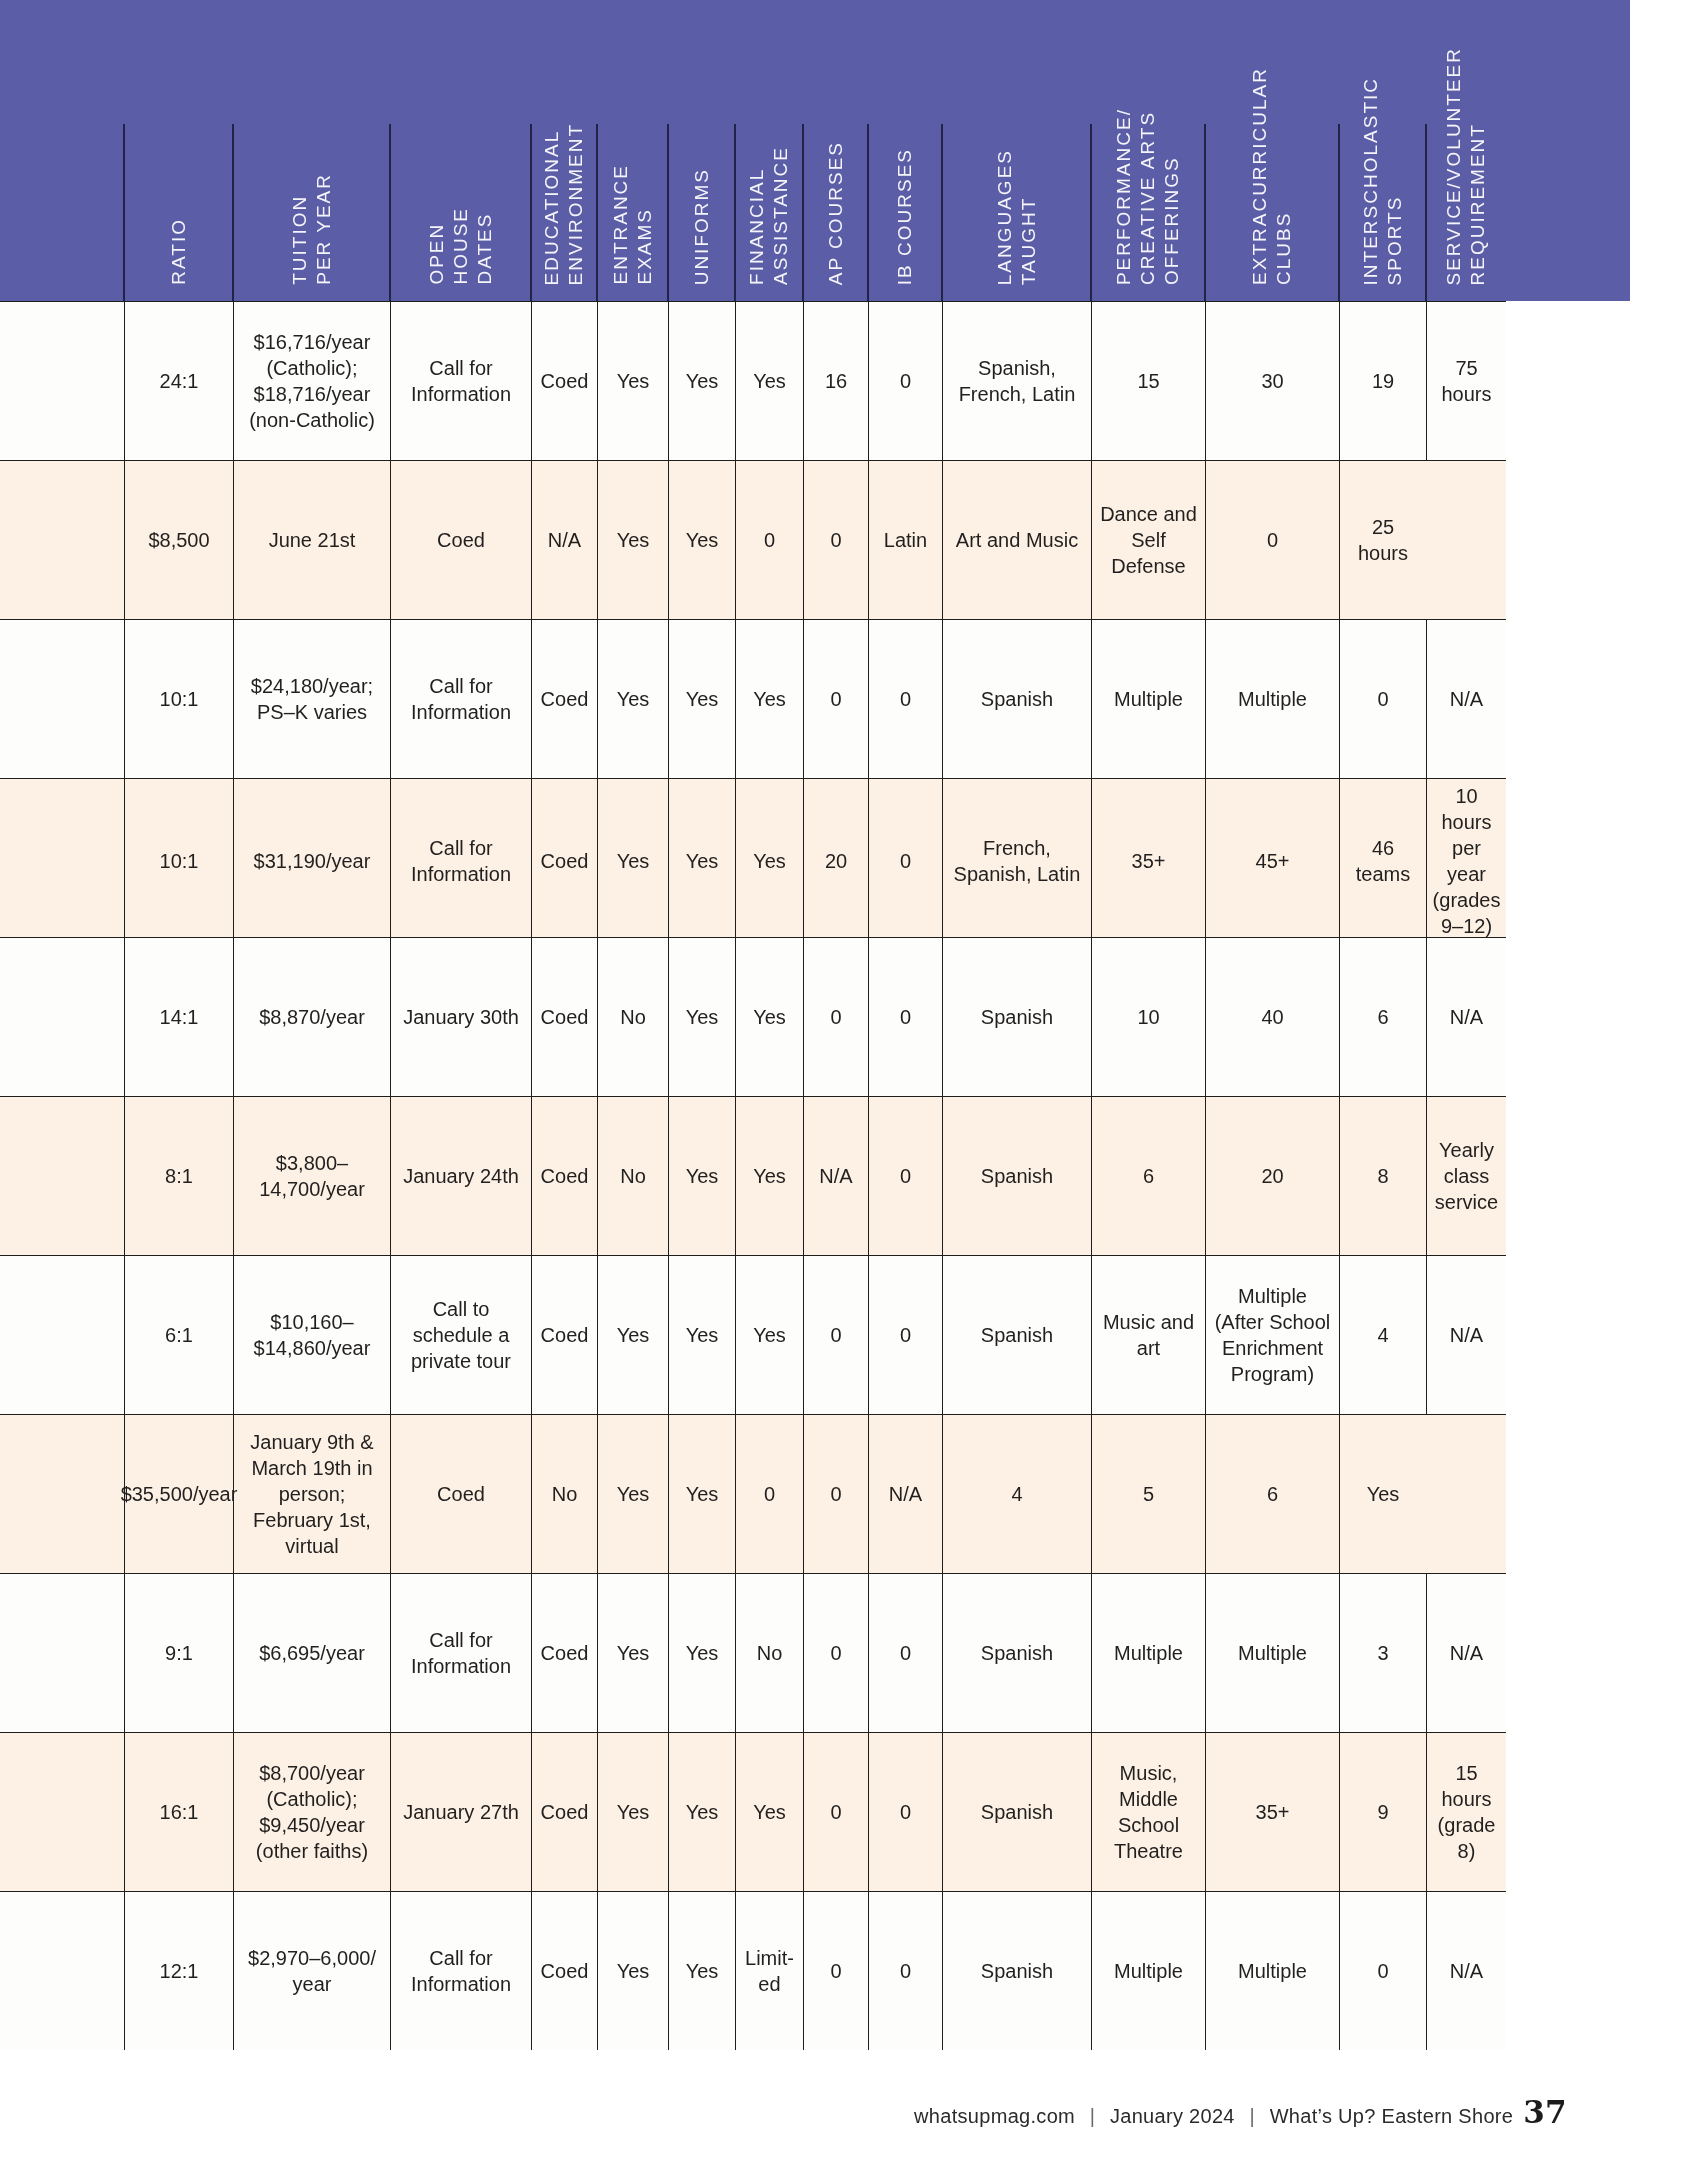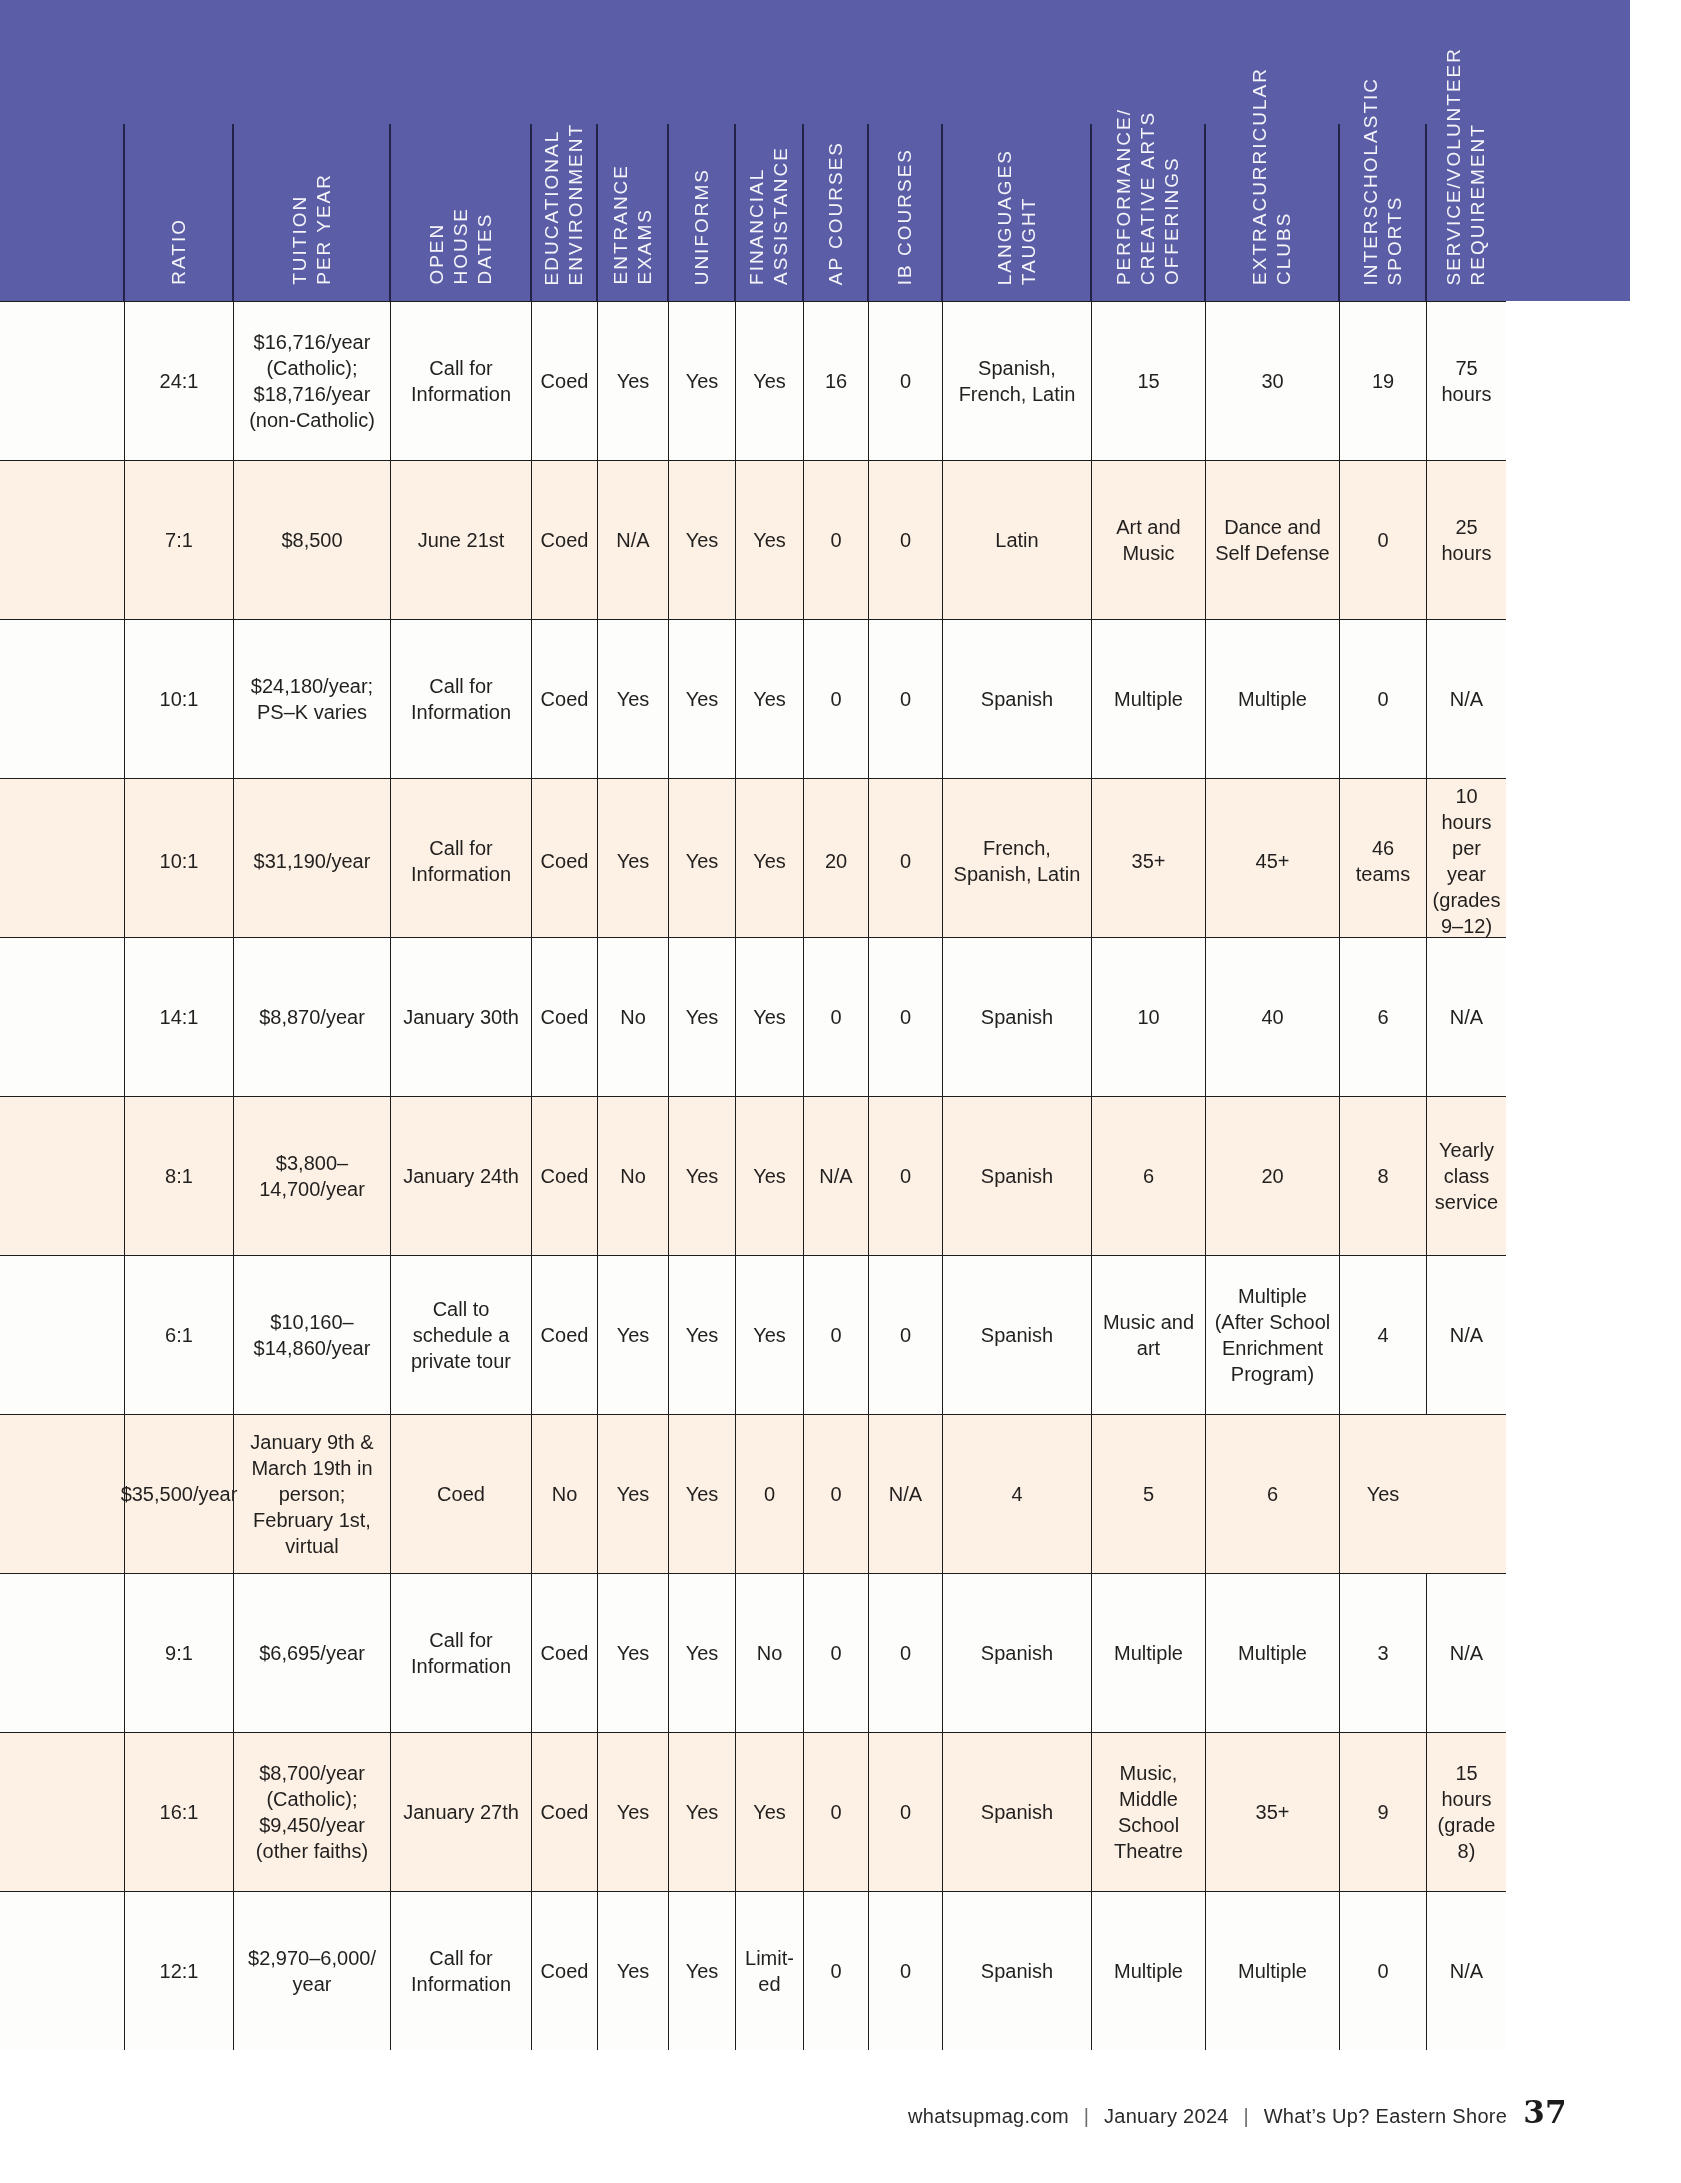--- a/index.html
+++ b/index.html
@@ -103,21 +103,21 @@
   #footer .sep{
     margin:0 14.7px;
     color:#6b6b6b;
     font-weight:300;
   }
   #footer .pagenum{
     font-family:"DejaVu Serif", serif;
     font-weight:bold;
     font-size:31px;
     color:#1c1c1c;
-    margin-left:16px;
+    margin-left:10px;
   }
 </style>
 </head>
 <body>
 
 <div id="page">
 
   <div id="header-band">
     <div id="header-cols">
         <div class="hcell"></div>
@@ -191,21 +191,20 @@
         <div class="tcell">16</div>
         <div class="tcell">0</div>
         <div class="tcell">Spanish, French, Latin</div>
         <div class="tcell">15</div>
         <div class="tcell">30</div>
         <div class="tcell">19</div>
         <div class="tcell">75 hours</div>
       </div>
       <div class="trow cream">
         <div class="tcell"></div>
-        <div class="tcell">7:1</div>
         <div class="tcell">$8,500</div>
         <div class="tcell">June 21st</div>
         <div class="tcell">Coed</div>
         <div class="tcell">N/A</div>
         <div class="tcell">Yes</div>
         <div class="tcell">Yes</div>
         <div class="tcell">0</div>
         <div class="tcell">0</div>
         <div class="tcell">Latin</div>
         <div class="tcell">Art and Music</div>

